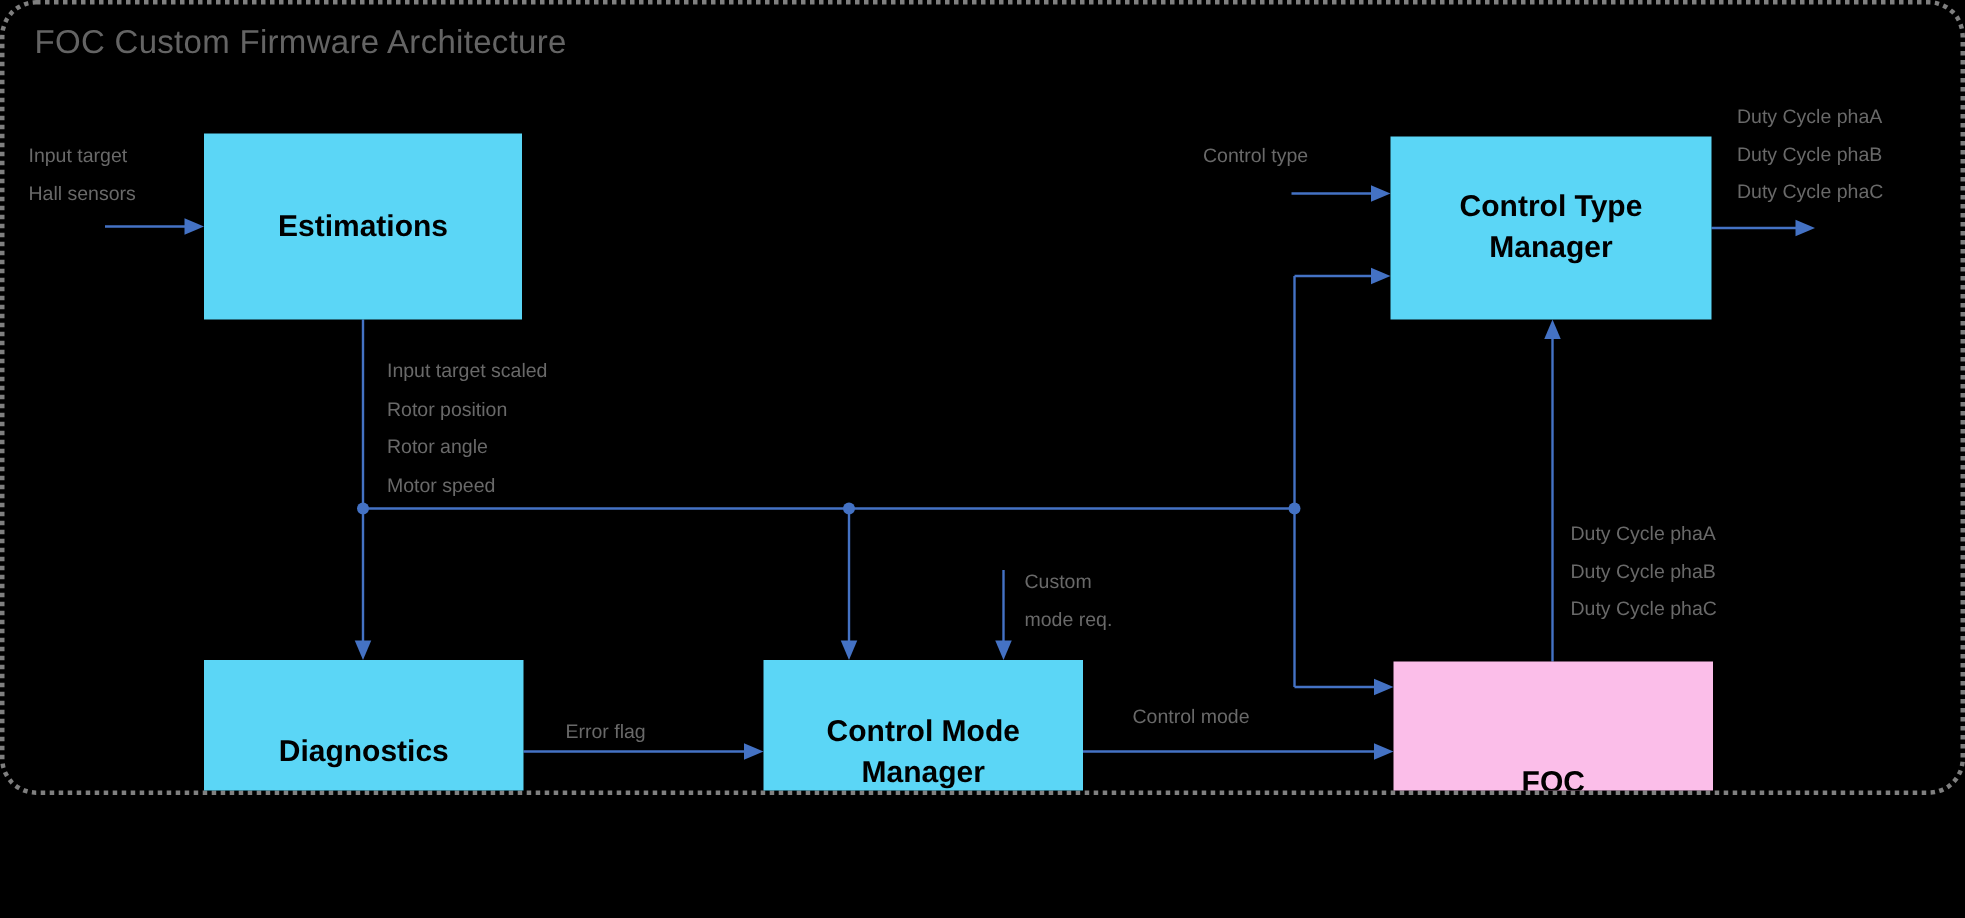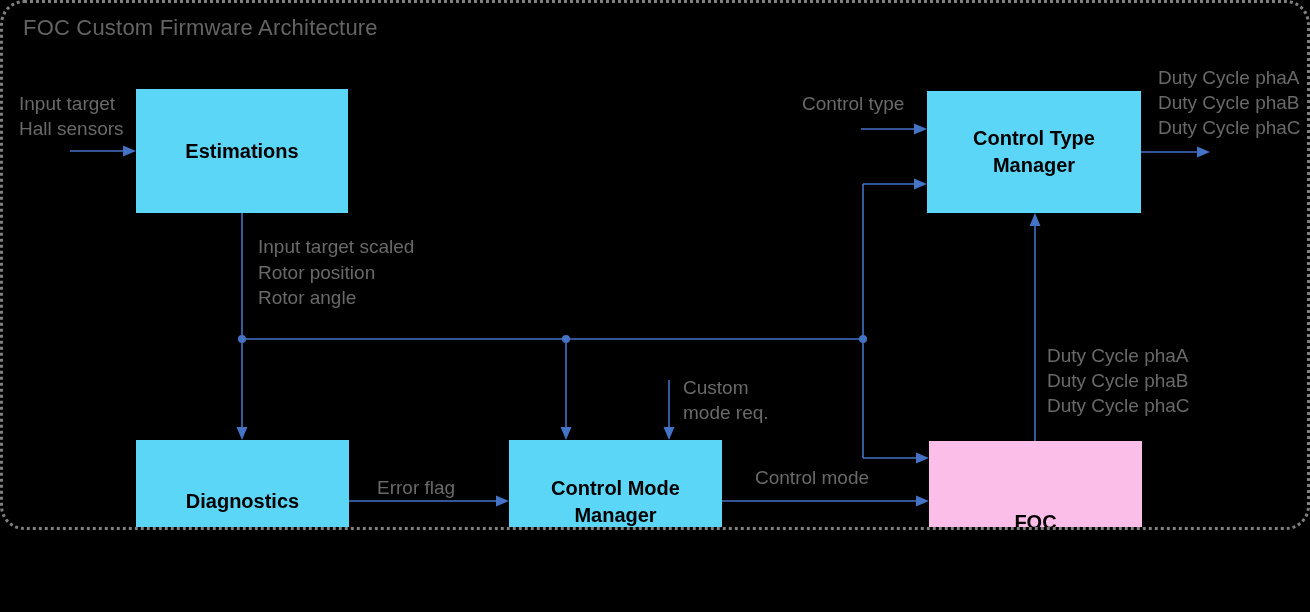--- a/index.html
+++ b/index.html
@@ -28,21 +28,21 @@
     display:flex; flex-direction:column;
     align-items:center; justify-content:center;
     text-align:center;
     font-weight:bold; font-size:20px; line-height:27px;
     color: var(--block-text, #000000);
   }
   .block.cyan { background: var(--block-fill-cyan, #5BD6F6); }
   .block.pink { background: var(--block-fill-pink, #FBBEE9); }
   .lbl {
     position:absolute;
-    font-size:19px; line-height:25px;
+    font-size:13px; line-height:25px;
     color: var(--label-gray, #696969);
     white-space:nowrap;
   }
 </style>
 </head>
 <body>
 
 <div class="canvas">
 
   <div class="title">FOC Custom Firmware Architecture</div>
@@ -146,20 +146,21 @@
 
   <div class="lbl" style="left:16px; top:88px;">
     <div>Input target</div>
     <div>Hall sensors</div>
   </div>
 
   <div class="lbl" style="left:255px; top:231px; line-height:25.5px;">
     <div>Input target scaled</div>
     <div>Rotor position</div>
     <div>Rotor angle</div>
+    <div>Motor speed</div>
   </div>
 
   <div class="lbl" style="left:799px; top:88px;">Control type</div>
 
   <div class="lbl" style="left:1155px; top:62px;">
     <div>Duty Cycle phaA</div>
     <div>Duty Cycle phaB</div>
     <div>Duty Cycle phaC</div>
   </div>
 

